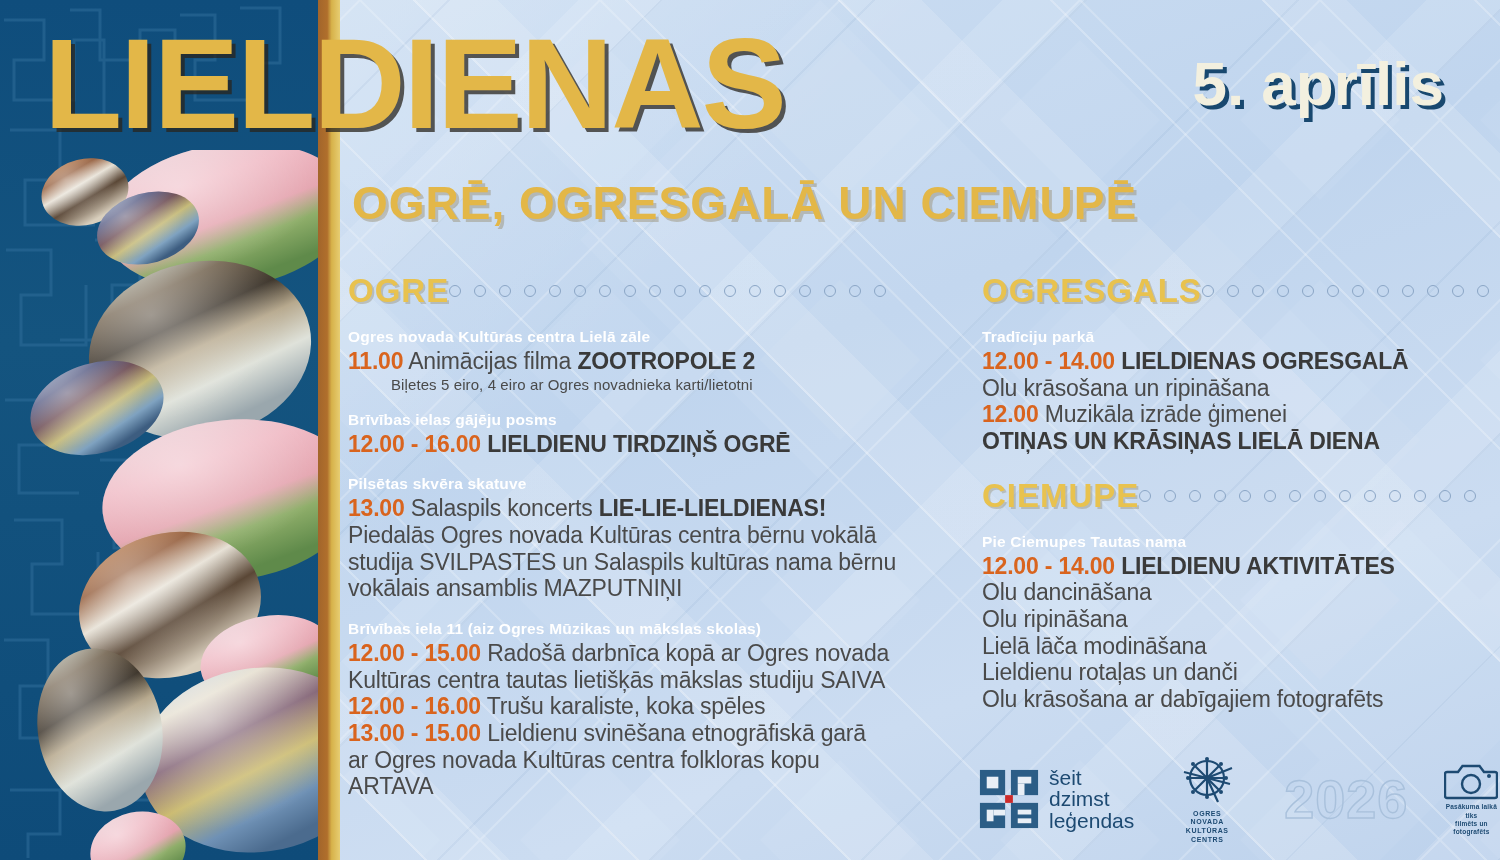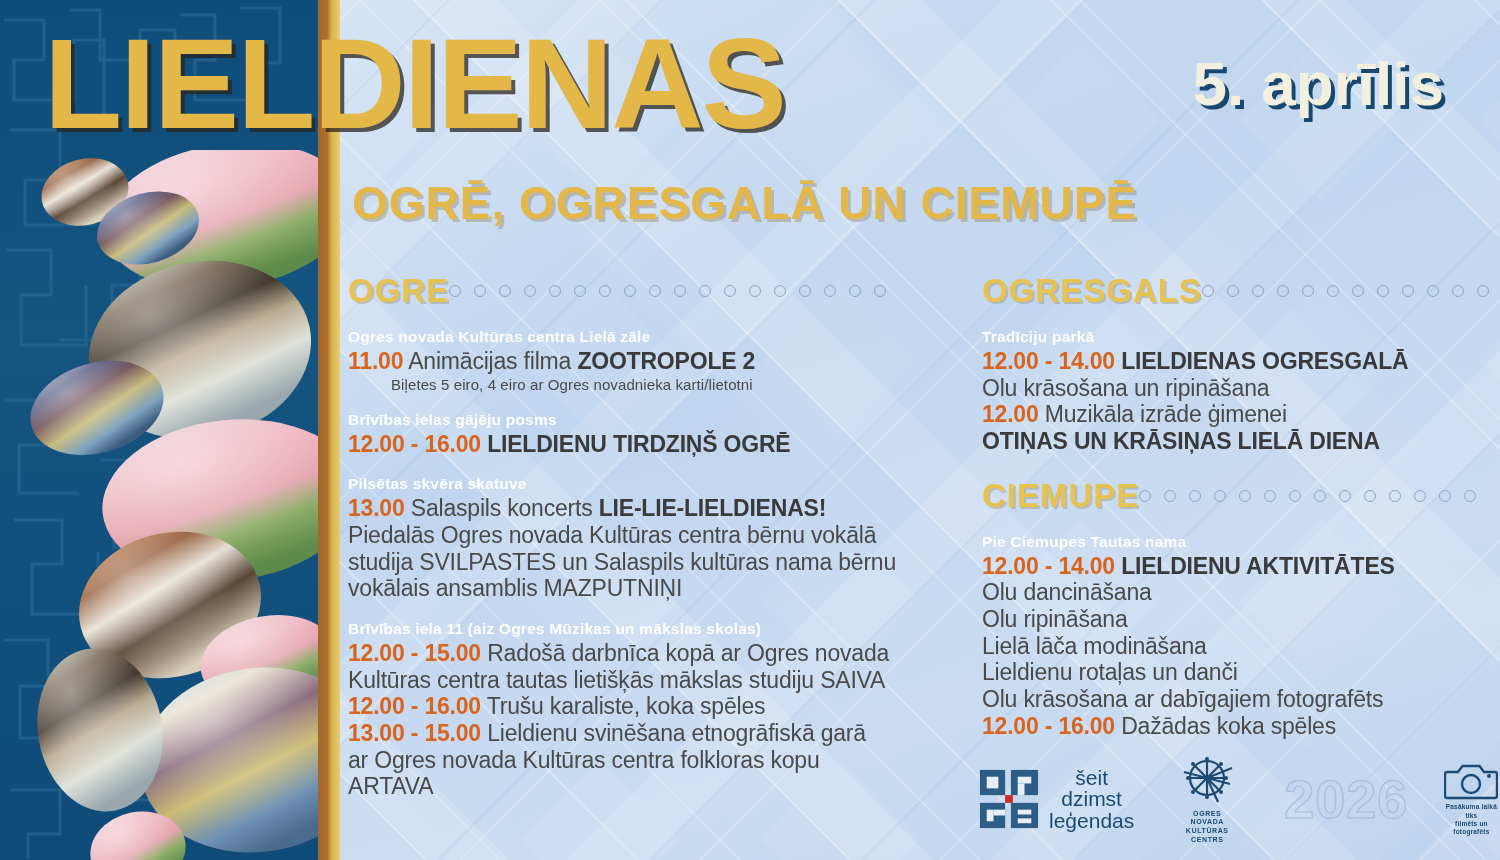--- a/index.html
+++ b/index.html
@@ -88,21 +88,21 @@
   .line{font-size:23px;color:#4a4a4a;line-height:1.16;letter-spacing:-.2px;}
   .line .t{color:#d9641e;font-weight:700;}
   .line .b{font-weight:700;color:#3a3a3a;}
   .note{font-size:15px;color:#4a4a4a;margin-top:1px;letter-spacing:.1px;margin-left:43px;}
   .sub{font-size:23px;color:#4a4a4a;line-height:1.16;letter-spacing:-.2px;}
   .gap-md{height:22px;}
 
   
   .footer{position:absolute;left:978px;bottom:18px;width:512px;height:86px;z-index:7;
           display:flex;align-items:center;}
-  .ogre-logo{display:flex;align-items:center;gap:9px;text-align:center;}
+  .ogre-logo{display:flex;align-items:center;gap:9px;}
   .ogre-mark{width:62px;height:62px;}
   .ogre-slogan{font-size:21px;line-height:1.03;color:#1d4a72;}
   .onkc{margin-left:44px;display:flex;flex-direction:column;align-items:center;}
   .onkc-cap{font-size:7px;font-weight:700;letter-spacing:.6px;color:#1d4a72;
             text-align:center;line-height:1.25;margin-top:2px;}
   .year{margin-left:48px;font-size:54px;font-weight:700;letter-spacing:1px;
         color:transparent;-webkit-text-stroke:1.4px #a9c1dc;}
   .cam{margin-left:36px;display:flex;flex-direction:column;align-items:center;}
   .cam-cap{font-size:6.5px;font-weight:700;color:#1d4a72;text-align:center;
            line-height:1.3;margin-top:2px;letter-spacing:.2px;}
@@ -363,23 +363,20 @@
     <div class="block">
       <div class="venue">Pie Ciemupes Tautas nama</div>
       <div class="line">
         <span class="t">12.00 - 14.00</span><span> </span><span class="b">LIELDIENU AKTIVITĀTES</span>
       </div>
       <div class="sub">Olu dancināšana</div>
       <div class="sub">Olu ripināšana</div>
       <div class="sub">Lielā lāča modināšana</div>
       <div class="sub">Lieldienu rotaļas un danči</div>
       <div class="sub">Olu krāsošana ar dabīgajiem fotografēts</div>
-      <div class="line">
-        <span class="t">12.00 - 16.00</span><span> Dažādas koka spēles</span>
-      </div>
     </div>
   </div>
 
   <div class="footer">
 
     <div class="ogre-logo">
       <svg class="ogre-mark" viewBox="0 0 64 64">
         <g fill="#2b5d86">
           <rect x="2" y="2" width="26" height="26"></rect>
           <rect x="34" y="2" width="28" height="26"></rect>

